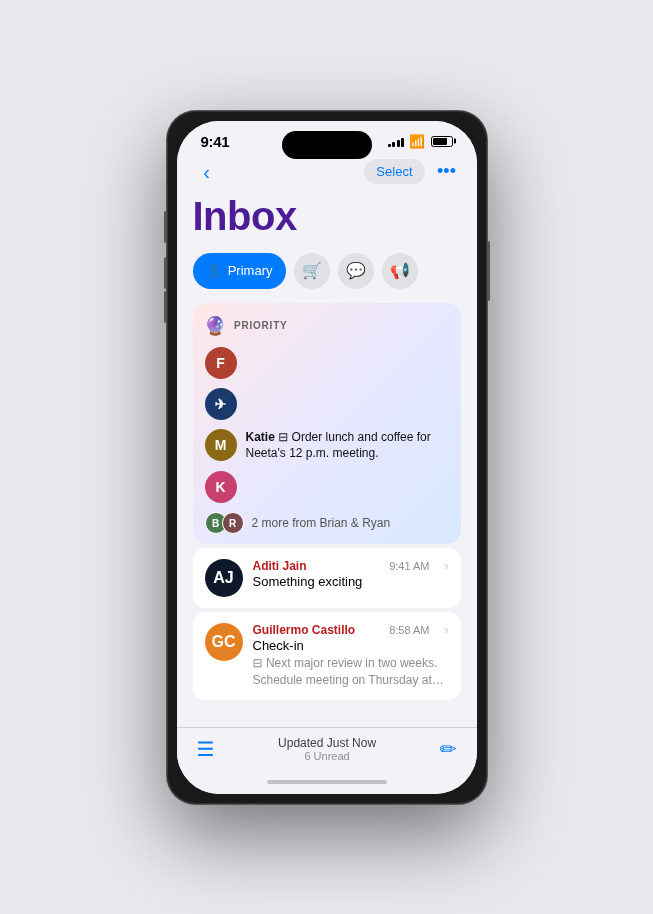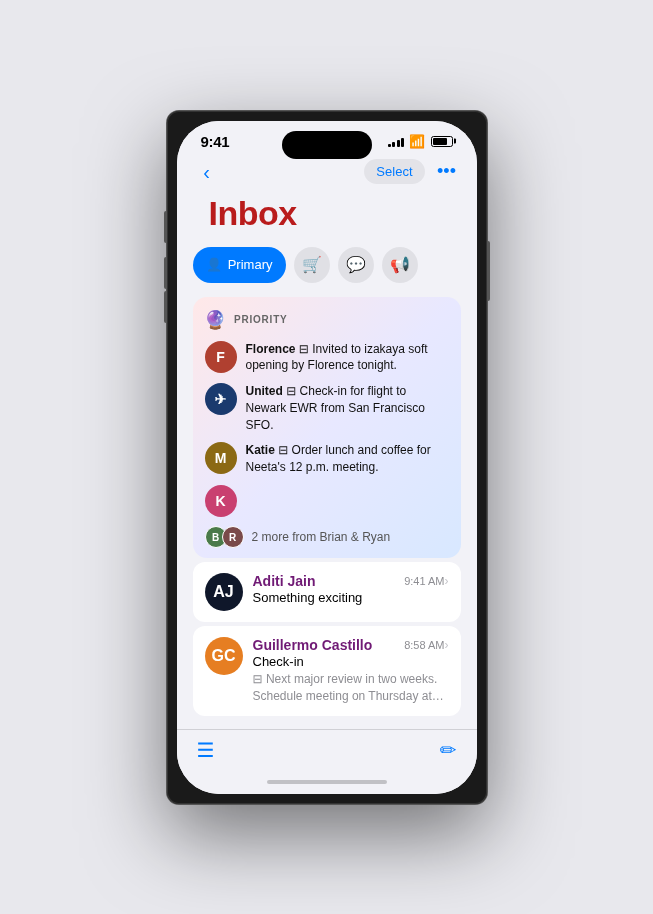--- a/index.html
+++ b/index.html
@@ -8,21 +8,21 @@
       display: flex;
       justify-content: center;
       align-items: center;
       min-height: 100vh;
       font-family: -apple-system, 'SF Pro Display', 'Helvetica Neue', sans-serif;
     }
     .phone-outer {
       width: 320px;
       height: 693px;
       background: #1a1a1a;
-      border-radius: 12px;
+      border-radius: 29px;
       padding: 10px;
       box-shadow:
         0 0 0 1px #555,
         0 30px 80px rgba(0,0,0,0.5),
         inset 0 0 0 1px #333;
       position: relative;
     }
     
     .phone-outer::before {
       content: '';
@@ -175,26 +175,25 @@
     
     .mail-content {
       flex: 1;
       overflow-y: auto;
       padding: 0 16px;
       background: #f2f2f7;
     }
     .mail-content::-webkit-scrollbar { display: none; }
     
     .inbox-title {
-      font-size: 34px;
+      font-size: 40px;
       font-weight: 700;
-      color: #b91c1c;
+      color: #4c1d95;
       margin-bottom: 14px;
       letter-spacing: -0.5px;
-      margin-left: 16px;
     }
     
     .tab-row {
       display: flex;
       gap: 8px;
       margin-bottom: 14px;
     }
     .tab-primary {
       background: #007aff;
       color: #fff;
@@ -320,28 +319,28 @@
       color: #fff;
     }
     .mail-body { flex: 1; min-width: 0; }
     .mail-header-row {
       display: flex;
       justify-content: space-between;
       align-items: center;
       margin-bottom: 1px;
     }
     .mail-sender {
-      font-size: 14px;
+      font-size: 12px;
       font-weight: 600;
-      color: #701a75;
+      color: #b91c1c;
     }
     .mail-time-row {
       display: flex;
       align-items: center;
-      gap: 0;
+      gap: 15px;
       justify-content: flex-end;
     }
     .mail-time {
       font-size: 11px;
       color: #8e8e93;
     }
     .mail-chevron { font-size: 12px; color: #c7c7cc; }
     .mail-subject {
       font-size: 13px;
       font-weight: 500;
@@ -453,34 +452,24 @@
       </div>
 
       <div class="priority-card">
         <div class="priority-header">
           <span class="priority-emoji">🔮</span>
           <span class="priority-label">PRIORITY</span>
         </div>
 
         <div class="priority-item">
           <div class="avatar" style="background: #b04030;">F</div>
-          <div class="priority-text">
-            <strong>Florence</strong>
-            <span> ⊟ </span>
-            <span>Invited to izakaya soft opening by Florence tonight.</span>
-          </div>
         </div>
 
         <div class="priority-item">
           <div class="avatar" style="background: #1a3a6e;">✈</div>
-          <div class="priority-text">
-            <strong>United</strong>
-            <span> ⊟ </span>
-            <span>Check-in for flight to Newark EWR from San Francisco SFO.</span>
-          </div>
         </div>
 
         <div class="priority-item">
           <div class="avatar" style="background: #8b6914;">M</div>
           <div class="priority-text">
             <strong>Katie</strong>
             <span> ⊟ </span>
             <span>Order lunch and coffee for Neeta's 12 p.m. meeting.</span>
           </div>
         </div>
@@ -527,20 +516,24 @@
             <span>⊟ </span>
             <span>Next major review in two weeks. Schedule meeting on Thursday at noon.</span>
           </div>
         </div>
       </div>
 
     </div>
 
     <div class="bottom-bar">
       <span class="bottom-left-icon">☰</span>
+      <div class="bottom-center">
+        <div class="bottom-updated">Updated Just Now</div>
+        <div class="bottom-unread">6 Unread</div>
+      </div>
       <span class="bottom-right-icon">✏</span>
     </div>
 
     <div class="home-indicator">
       <div class="home-bar"></div>
     </div>
 
   </div>
 </div>
 

